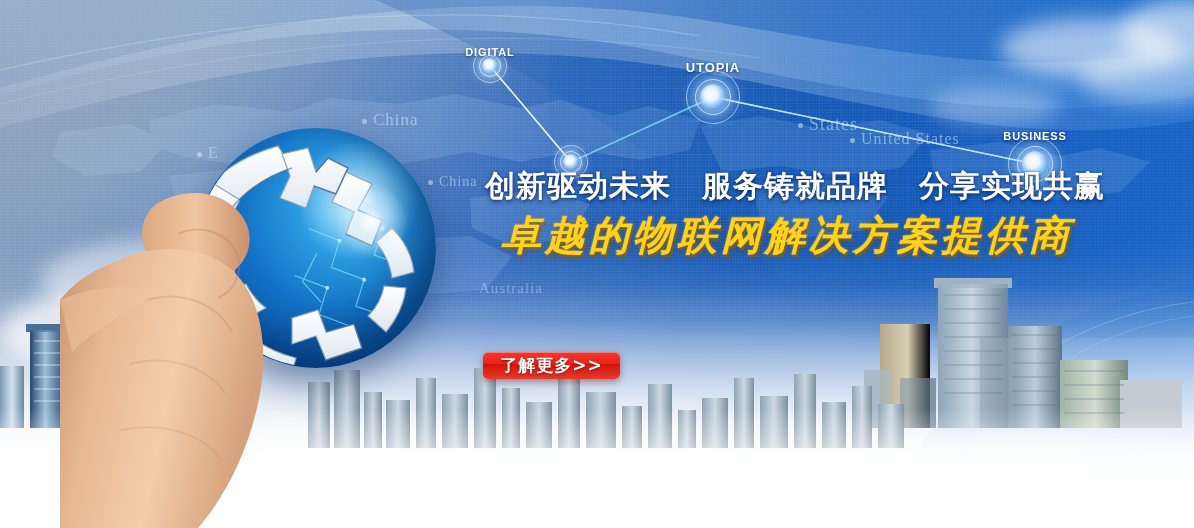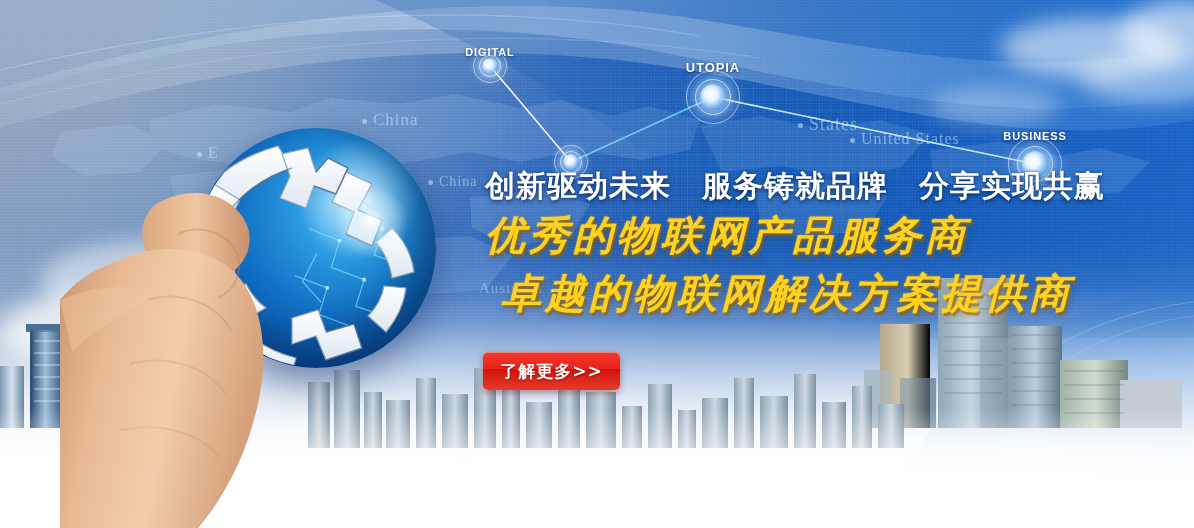--- a/index.html
+++ b/index.html
@@ -201,21 +201,21 @@
     white-space:nowrap;
     text-shadow:
       2px 3px 0 rgba(150,95,0,.55),
       0 3px 8px rgba(90,60,0,.45),
       0 0 2px rgba(255,220,90,.9);
   }
   .slogan.line2{ margin-left:16px; }
 
   .cta{
     position:absolute; left:483px; top:352px;
-    width:137px; height:38px;
+    width:137px; height:27px;
     border:0; cursor:pointer;
     border-radius:5px;
     color:#ffffff;
     font-family:"DejaVu Sans", sans-serif;
     font-size:17px; font-weight:bold; letter-spacing:1px;
     background:linear-gradient(to bottom, #f4392f 0%, #e8221a 44%, #d4120c 46%, #e53b2c 100%);
     box-shadow:0 3px 7px rgba(90,10,10,.4), inset 0 1px 0 rgba(255,255,255,.35);
     text-shadow:0 1px 2px rgba(110,10,10,.7);
   }
 </style>
@@ -594,19 +594,18 @@
       <path d="M118 84 C140 74 166 82 176 102 C184 120 176 140 158 148" fill="none" stroke="#b8825f" stroke-opacity="0.35" stroke-width="2"></path>
       <path d="M86 150 C120 140 156 152 172 182" fill="none" stroke="#b8825f" stroke-opacity="0.28" stroke-width="2"></path>
       <path d="M70 214 C108 204 146 216 166 244" fill="none" stroke="#b8825f" stroke-opacity="0.22" stroke-width="2"></path>
       <path d="M60 280 C100 272 140 282 160 308" fill="none" stroke="#b8825f" stroke-opacity="0.18" stroke-width="2"></path>
       <path d="M0 150 C30 136 70 132 100 144 C70 160 36 178 12 202 Z" fill="#f0c6a2" opacity="0.5"></path>
     </svg>
   </div>
 
   <div class="copy">
     <div class="headline">创新驱动未来　服务铸就品牌　分享实现共赢</div>
-    <div class="slogan">优秀的物联网产品服务商</div>
     <div class="slogan line2">卓越的物联网解决方案提供商</div>
   </div>
 
   <button class="cta">了解更多&gt;&gt;</button>
 
 </div>
 
 </body></html>

